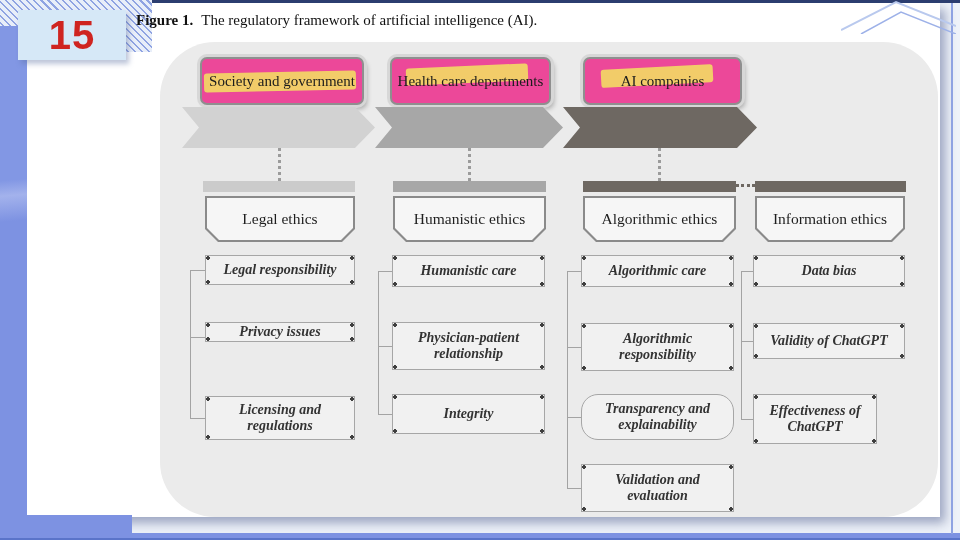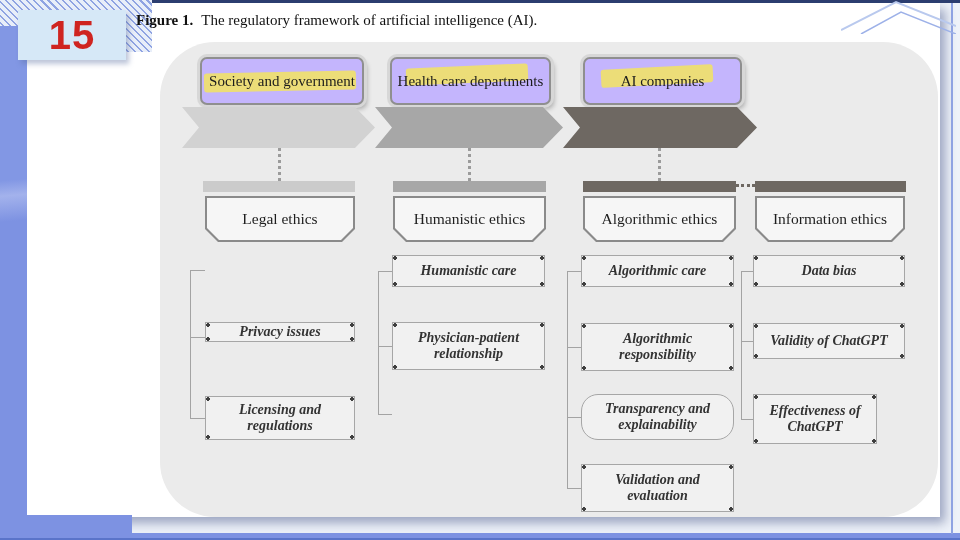--- a/index.html
+++ b/index.html
@@ -46,21 +46,21 @@
   .caption .cap-b{font-weight:bold;margin-right:8px;}
 
   
   .panel{
     left:160px;top:42px;width:778px;height:475px;
     background:#ebebeb;border-radius:55px;
   }
 
   
   .stake{
-    background:#c4b5fd;border:2px solid #8f8f8f;border-radius:7px;
+    background:#ec4899;border:2px solid #8f8f8f;border-radius:7px;
     box-shadow:0 0 0 3px #d7d7d7, 3px 4px 5px rgba(0,0,0,.28);
     display:flex;align-items:center;justify-content:center;
   }
   .stake .lbl{position:relative;z-index:1;font-size:15px;color:#1c1c1c;}
   .hl{position:absolute;background:#f3e460;opacity:.85;border-radius:3px;z-index:0;}
   .hl1{left:2px;top:13px;width:152px;height:19px;transform:rotate(-1.2deg);}
   .hl2{left:14px;top:7px;width:122px;height:17px;transform:rotate(-2.5deg);}
   .hl3{left:16px;top:8px;width:112px;height:18px;transform:rotate(-3deg);}
 
   
@@ -183,25 +183,27 @@
   <div class="abs hline" style="left:407px;top:229px;width:14px;"></div>
   <div class="abs hline" style="left:407px;top:305px;width:14px;"></div>
   <div class="abs hline" style="left:407px;top:375px;width:14px;"></div>
   <div class="abs hline" style="left:407px;top:446px;width:14px;"></div>
 
   <div class="abs vline" style="left:581px;top:229px;height:148px;"></div>
   <div class="abs hline" style="left:581px;top:229px;width:12px;"></div>
   <div class="abs hline" style="left:581px;top:299px;width:12px;"></div>
   <div class="abs hline" style="left:581px;top:377px;width:12px;"></div>
 
+  <div class="abs sub" style="left:45px;top:213px;width:150px;height:30px;">Legal responsibility</div>
   <div class="abs sub" style="left:45px;top:280px;width:150px;height:20px;">Privacy issues</div>
   <div class="abs sub" style="left:45px;top:354px;width:150px;height:44px;">Licensing and regulations</div>
 
   <div class="abs sub" style="left:232px;top:280px;width:153px;height:48px;">Physician-patient relationship</div>
   <div class="abs sub" style="left:232px;top:213px;width:153px;height:32px;">Humanistic care</div>
+  <div class="abs sub" style="left:232px;top:352px;width:153px;height:40px;">Integrity</div>
 
   <div class="abs sub" style="left:421px;top:213px;width:153px;height:32px;">Algorithmic care</div>
   <div class="abs sub" style="left:421px;top:281px;width:153px;height:48px;">Algorithmic responsibility</div>
   <div class="abs sub" style="left:421px;top:352px;width:153px;height:46px;border-radius:17px;">Transparency and explainability</div>
   <div class="abs sub" style="left:421px;top:422px;width:153px;height:48px;">Validation and evaluation</div>
 
   <div class="abs sub" style="left:593px;top:213px;width:152px;height:32px;">Data bias</div>
   <div class="abs sub" style="left:593px;top:281px;width:152px;height:36px;">Validity of ChatGPT</div>
   <div class="abs sub" style="left:593px;top:352px;width:124px;height:50px;">Effectiveness of ChatGPT</div>
 

